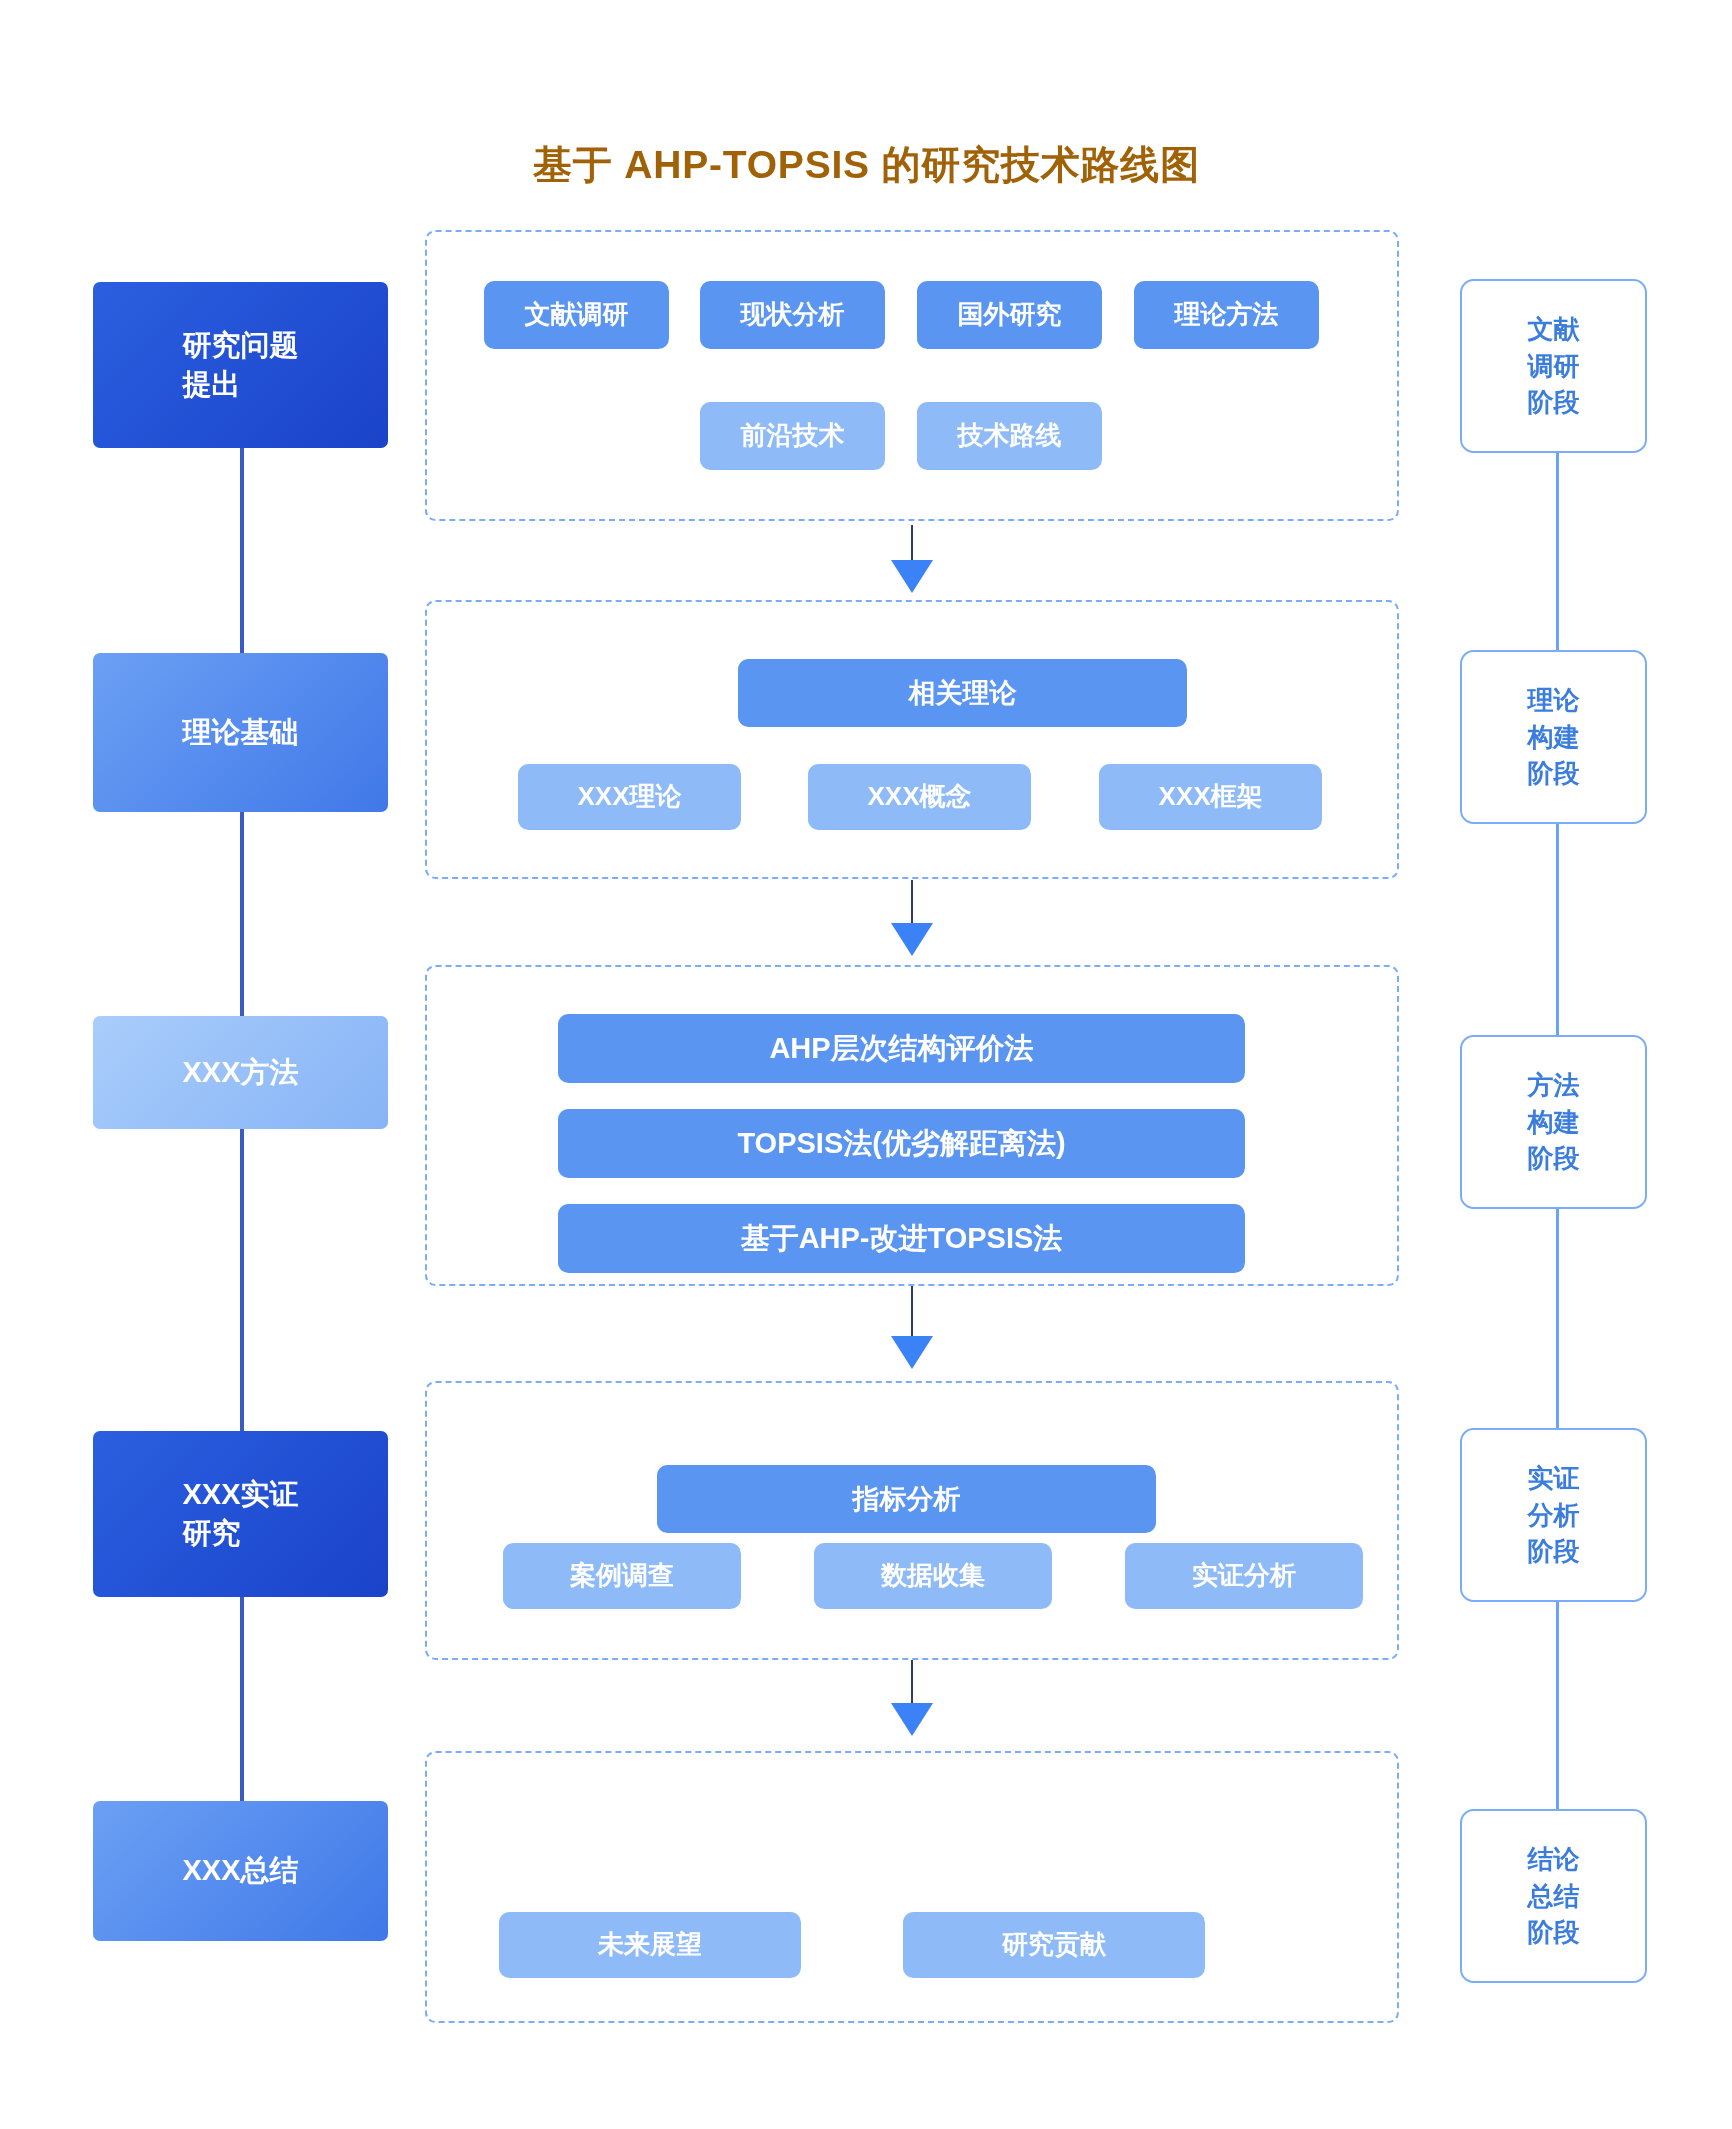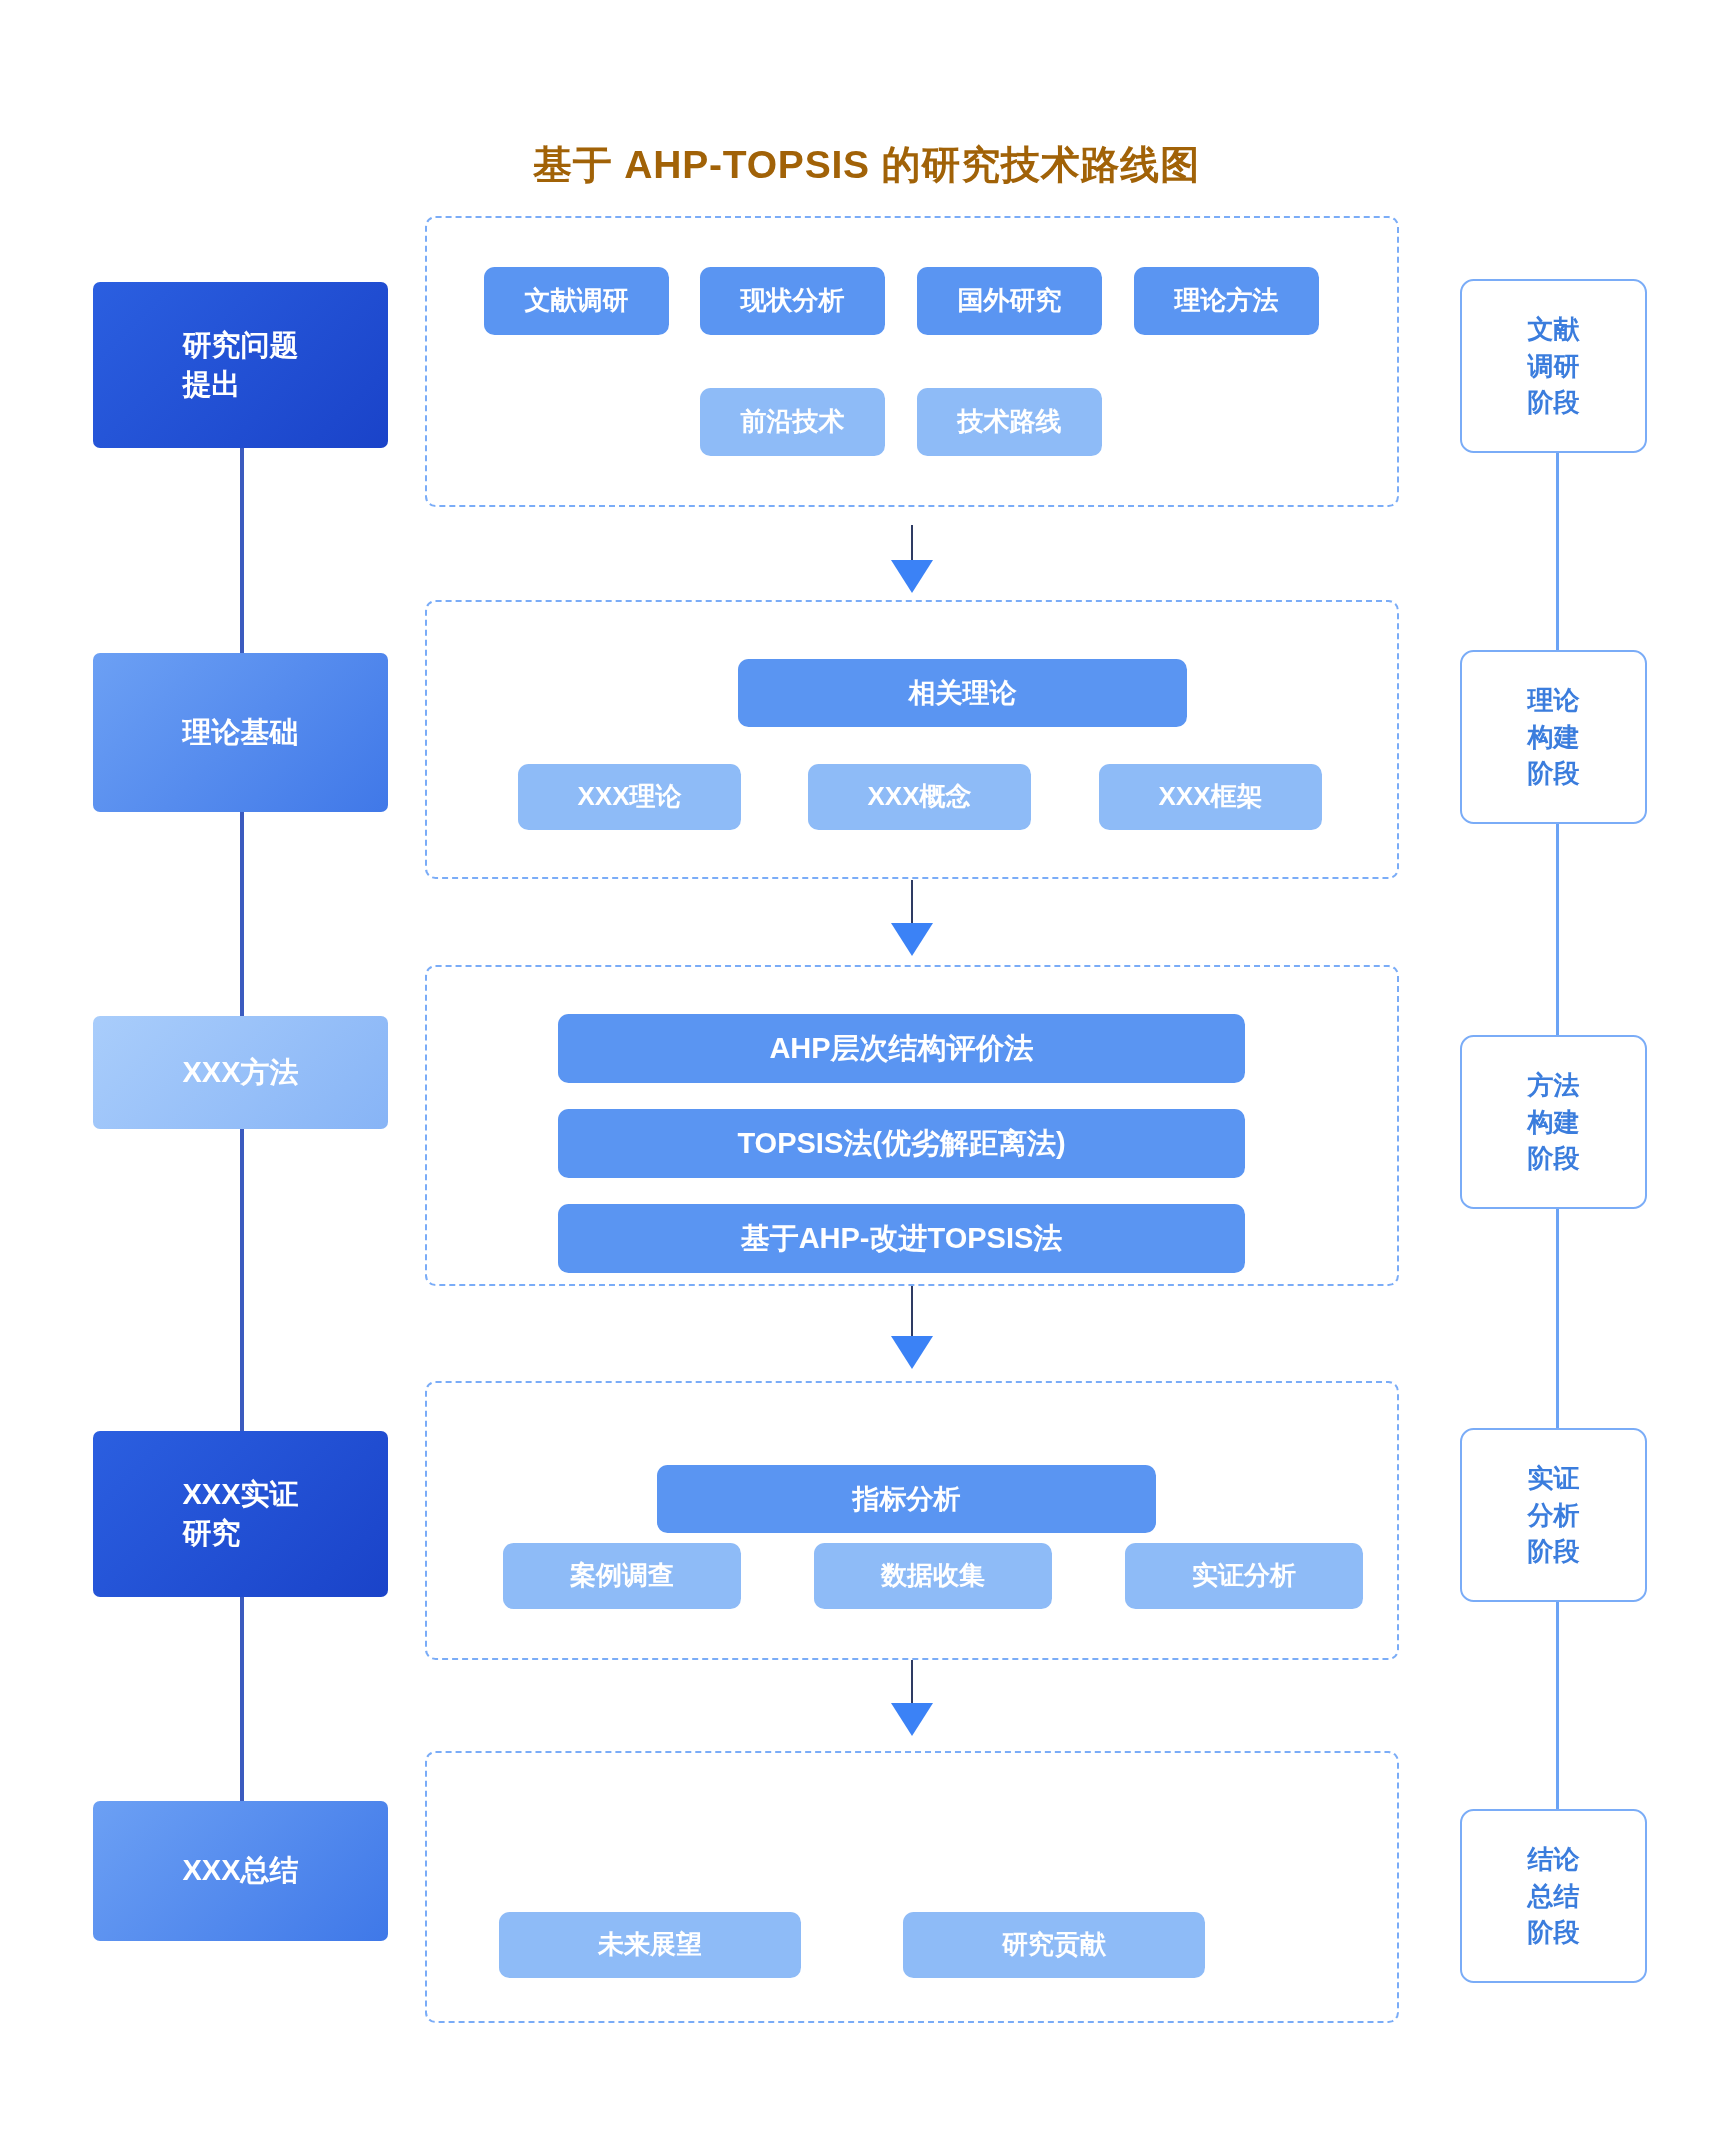--- a/index.html
+++ b/index.html
@@ -179,21 +179,21 @@
   <span style="white-space:pre-line">实证
 分析
 阶段</span>
 </div>
 <div class="phase-box" style="top:1809px; height:174px;">
   <span style="white-space:pre-line">结论
 总结
 阶段</span>
 </div>
 
-<div class="group" style="top:216px; height:291px;">
+<div class="group" style="top:230px; height:291px;">
   <div class="chip" style="left:57px; top:49px; width:185px; height:68px; font-size:26px; background:#5a95f2;">
     <span>文献调研</span>
   </div>
   <div class="chip" style="left:273px; top:49px; width:185px; height:68px; font-size:26px; background:#5a95f2;">
     <span>现状分析</span>
   </div>
   <div class="chip" style="left:490px; top:49px; width:185px; height:68px; font-size:26px; background:#5a95f2;">
     <span>国外研究</span>
   </div>
   <div class="chip" style="left:707px; top:49px; width:185px; height:68px; font-size:26px; background:#5a95f2;">

